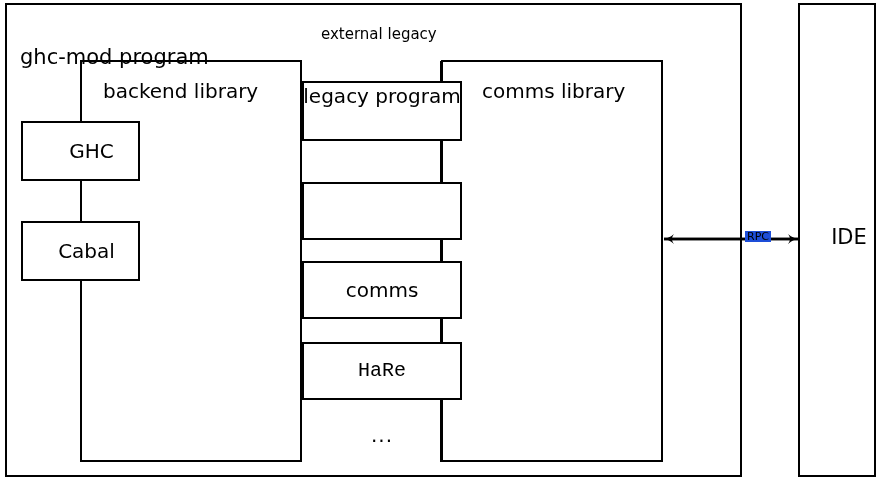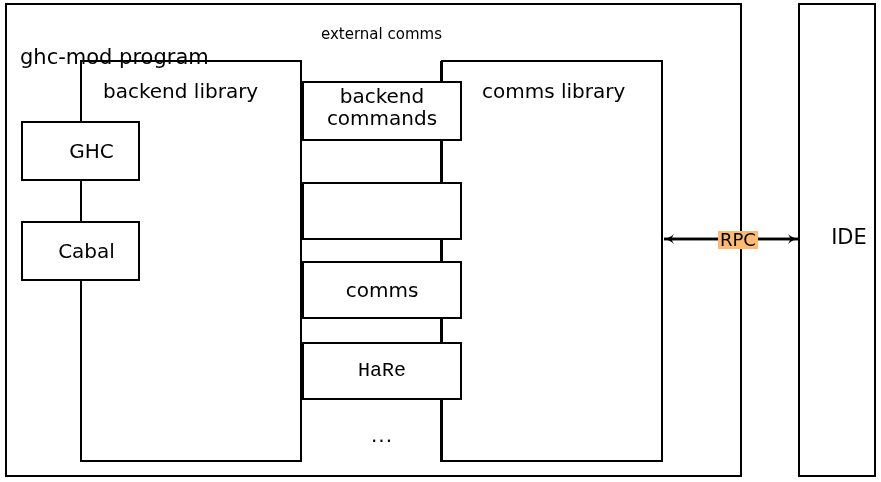--- a/index.html
+++ b/index.html
@@ -60,36 +60,37 @@
   .layer-text   { z-index: 6; }
   .layer-arrow  { z-index: 7; }
 
   
   #rpc-arrow {
     position: absolute;
     pointer-events: none;
   }
   .rpc-label-wrap {
     position: absolute;
-    background: #fdba74;
+    background: #1d4ed8;
     padding: 0 2px;
-    font-size: 18px;
+    font-size: 11px;
     line-height: 1;
+    margin-left: 27px;
   }
 </style>
 </head>
 <body>
 
 <div id="canvas">
 
   <div class="box layer-outer" style="left:5px; top:3px; width:737px; height:474px;"></div>
 
   <div class="lbl title-main layer-text" style="left:20px; top:22px;margin-top:24px;">ghc-mod program</div>
 
-  <div class="lbl title-small layer-text" style="left:321px; top:26px;">external comms</div>
+  <div class="lbl title-small layer-text" style="left:321px; top:26px;">external legacy</div>
 
   <div class="box layer-lib" style="left:80px; top:60px; width:222px; height:402px;"></div>
 
   <div class="lbl title-box layer-text" style="left:103px; top:80px;">backend library</div>
 
   <div class="box layer-lib" style="left:441px; top:60px; width:222px; height:402px;"></div>
 
   <div class="lbl title-box layer-text" style="left:482px; top:80px;">comms library</div>
 
   <div class="vline layer-conn" style="left:80px; top:97px; height:365px;"></div>
@@ -98,21 +99,21 @@
   </div>
   <div class="lbl title-inner layer-text lbl-center" style="left:21px; top:140px; width:141px;">GHC</div>
 
   <div class="box layer-tool" style="left:21px; top:221px; width:119px; height:60px;">
   </div>
   <div class="lbl title-inner layer-text lbl-center" style="left:21px; top:240px; width:131px;">Cabal</div>
 
   <div class="vline layer-conn" style="left:440px; top:61px; height:401px;"></div>
 
   <div class="box layer-tool" style="left:302px; top:81px; width:160px; height:60px;"></div>
-  <div class="lbl title-inner layer-text lbl-center" style="left:302px; top:85px; width:160px;">backend commands</div>
+  <div class="lbl title-inner layer-text lbl-center" style="left:302px; top:85px; width:160px;">legacy program</div>
 
   <div class="box layer-tool" style="left:302px; top:182px; width:160px; height:58px;"></div>
 
   <div class="box layer-tool" style="left:302px; top:261px; width:160px; height:58px;"></div>
   <div class="lbl title-inner layer-text lbl-center" style="left:302px; top:279px; width:160px;">comms</div>
 
   <div class="box layer-tool" style="left:302px; top:342px; width:160px; height:58px;"></div>
   <div class="lbl title-inner layer-text lbl-center" style="left:302px; top:360px; width:160px;font-family:Liberation Mono, monospace;">HaRe</div>
 
   <div class="lbl title-dots layer-text lbl-center" style="left:302px; top:424px; width:160px;">...</div>

